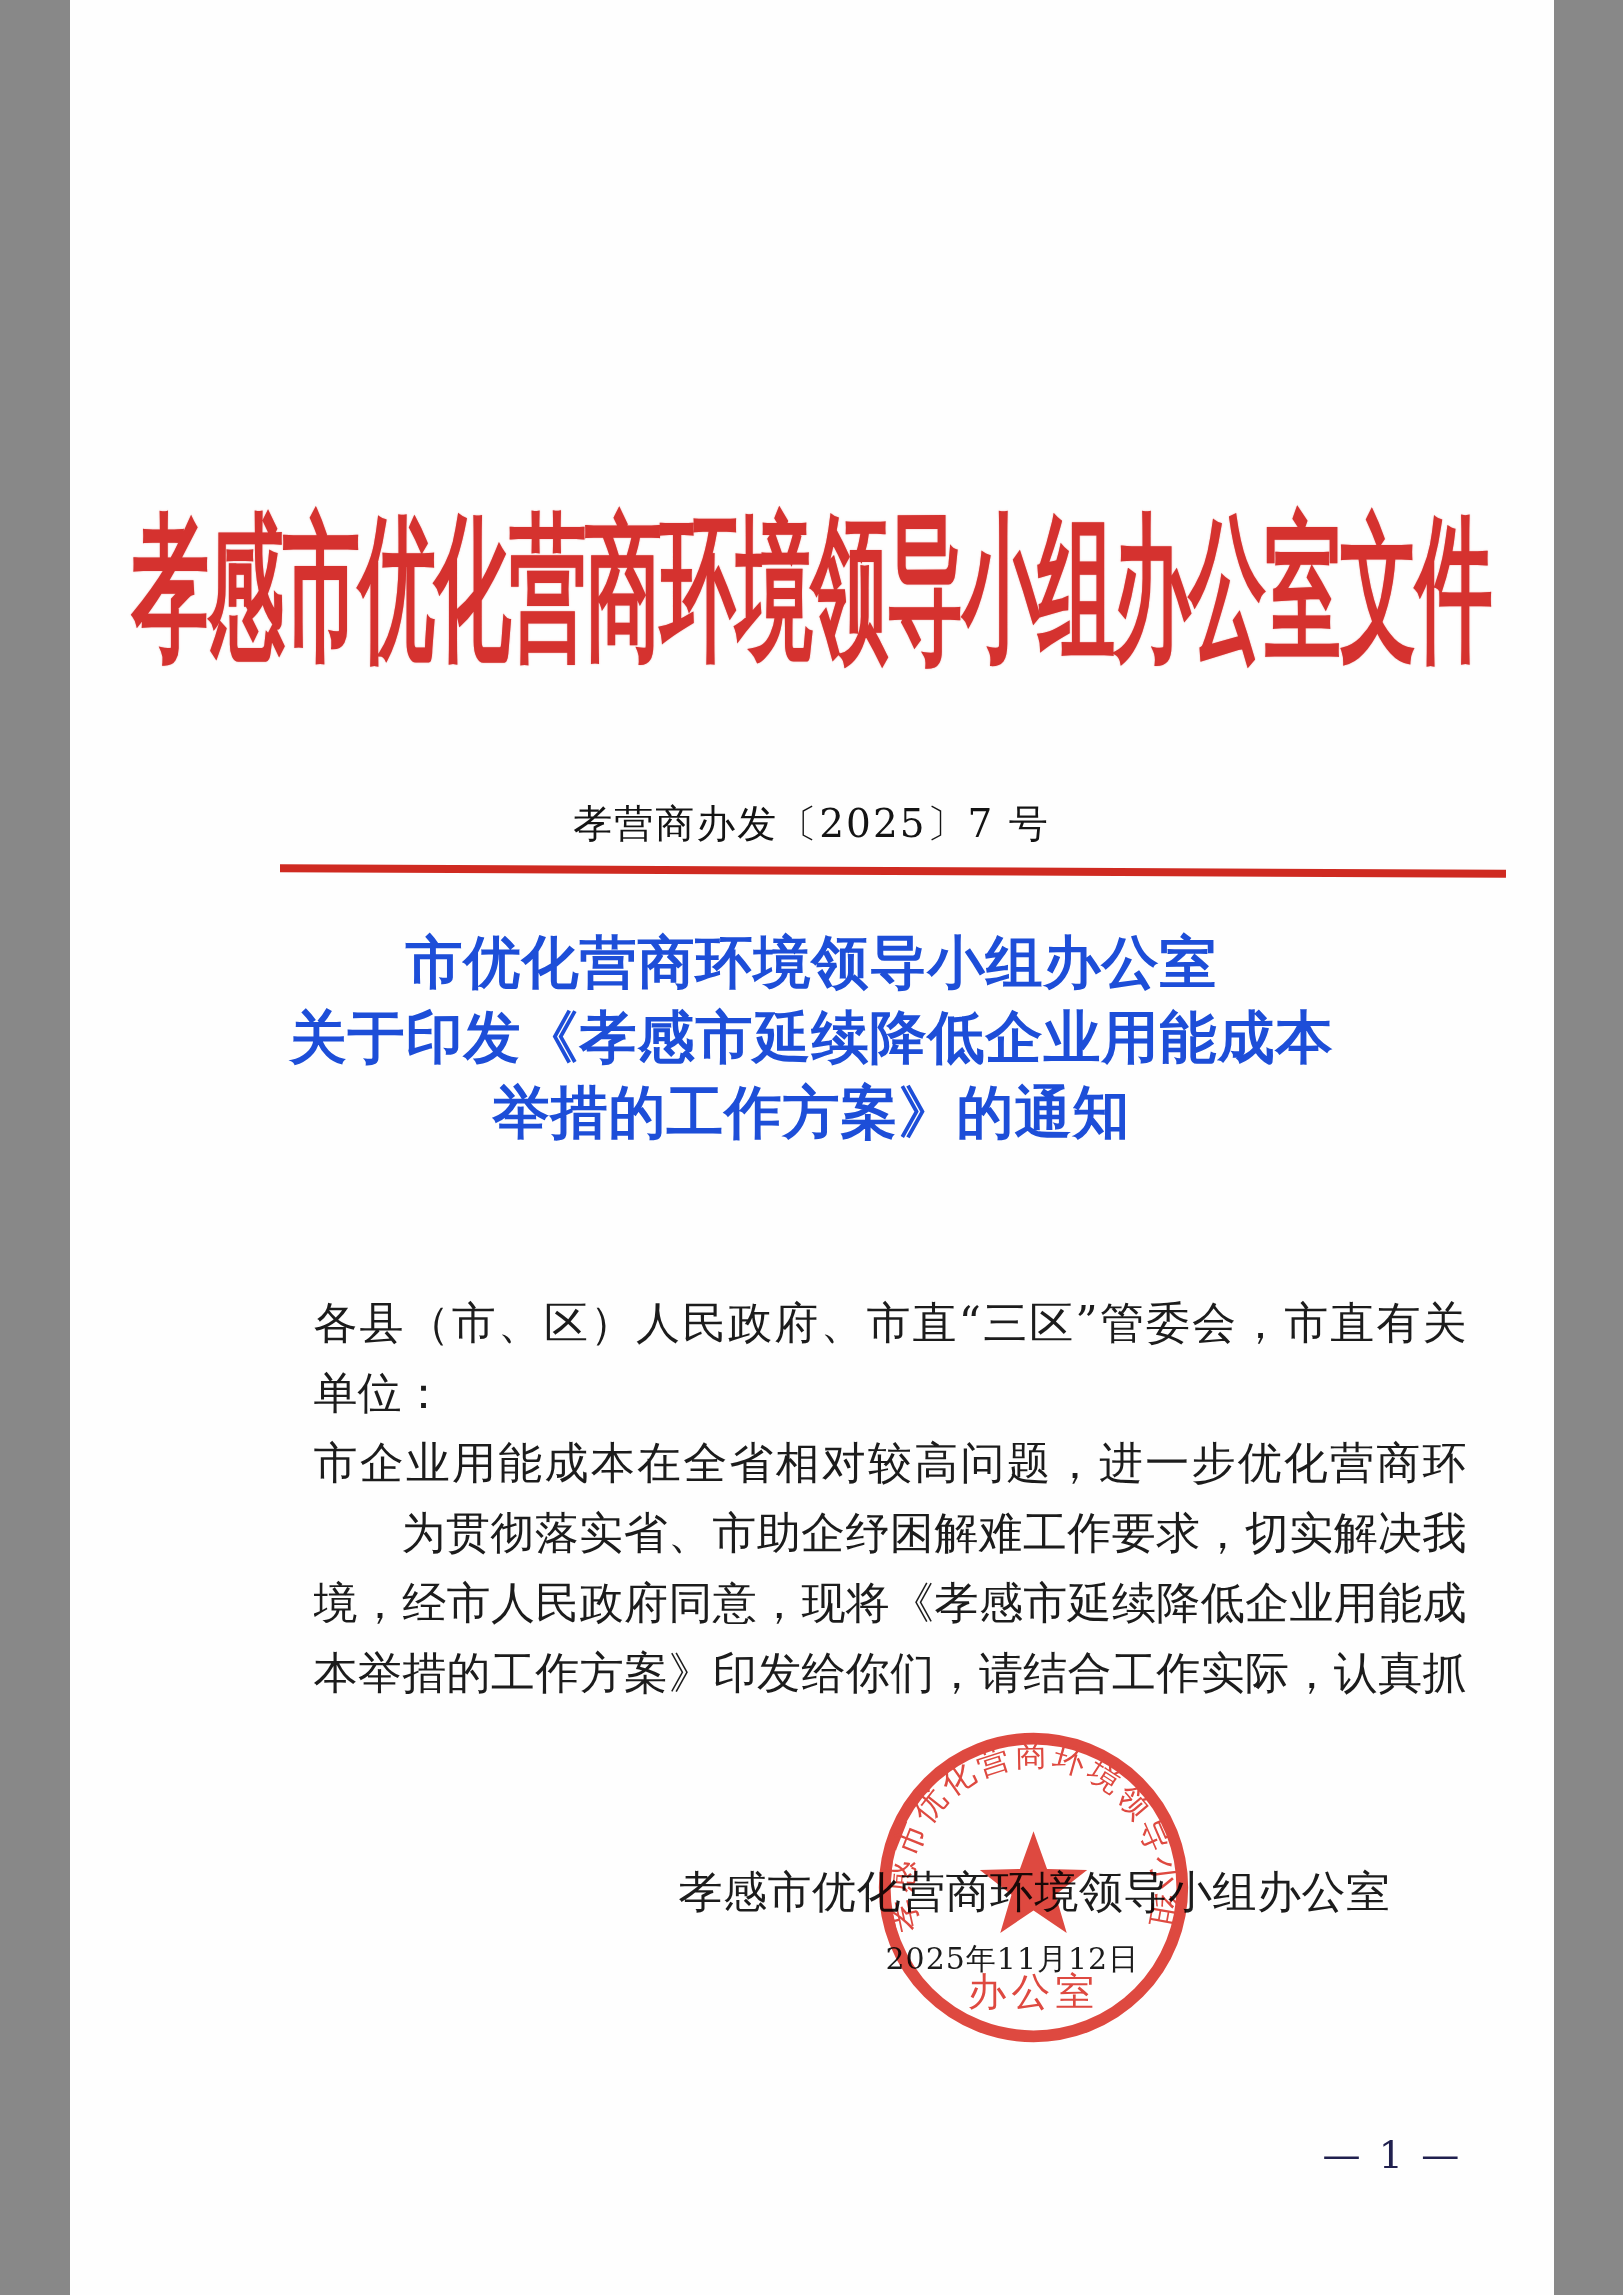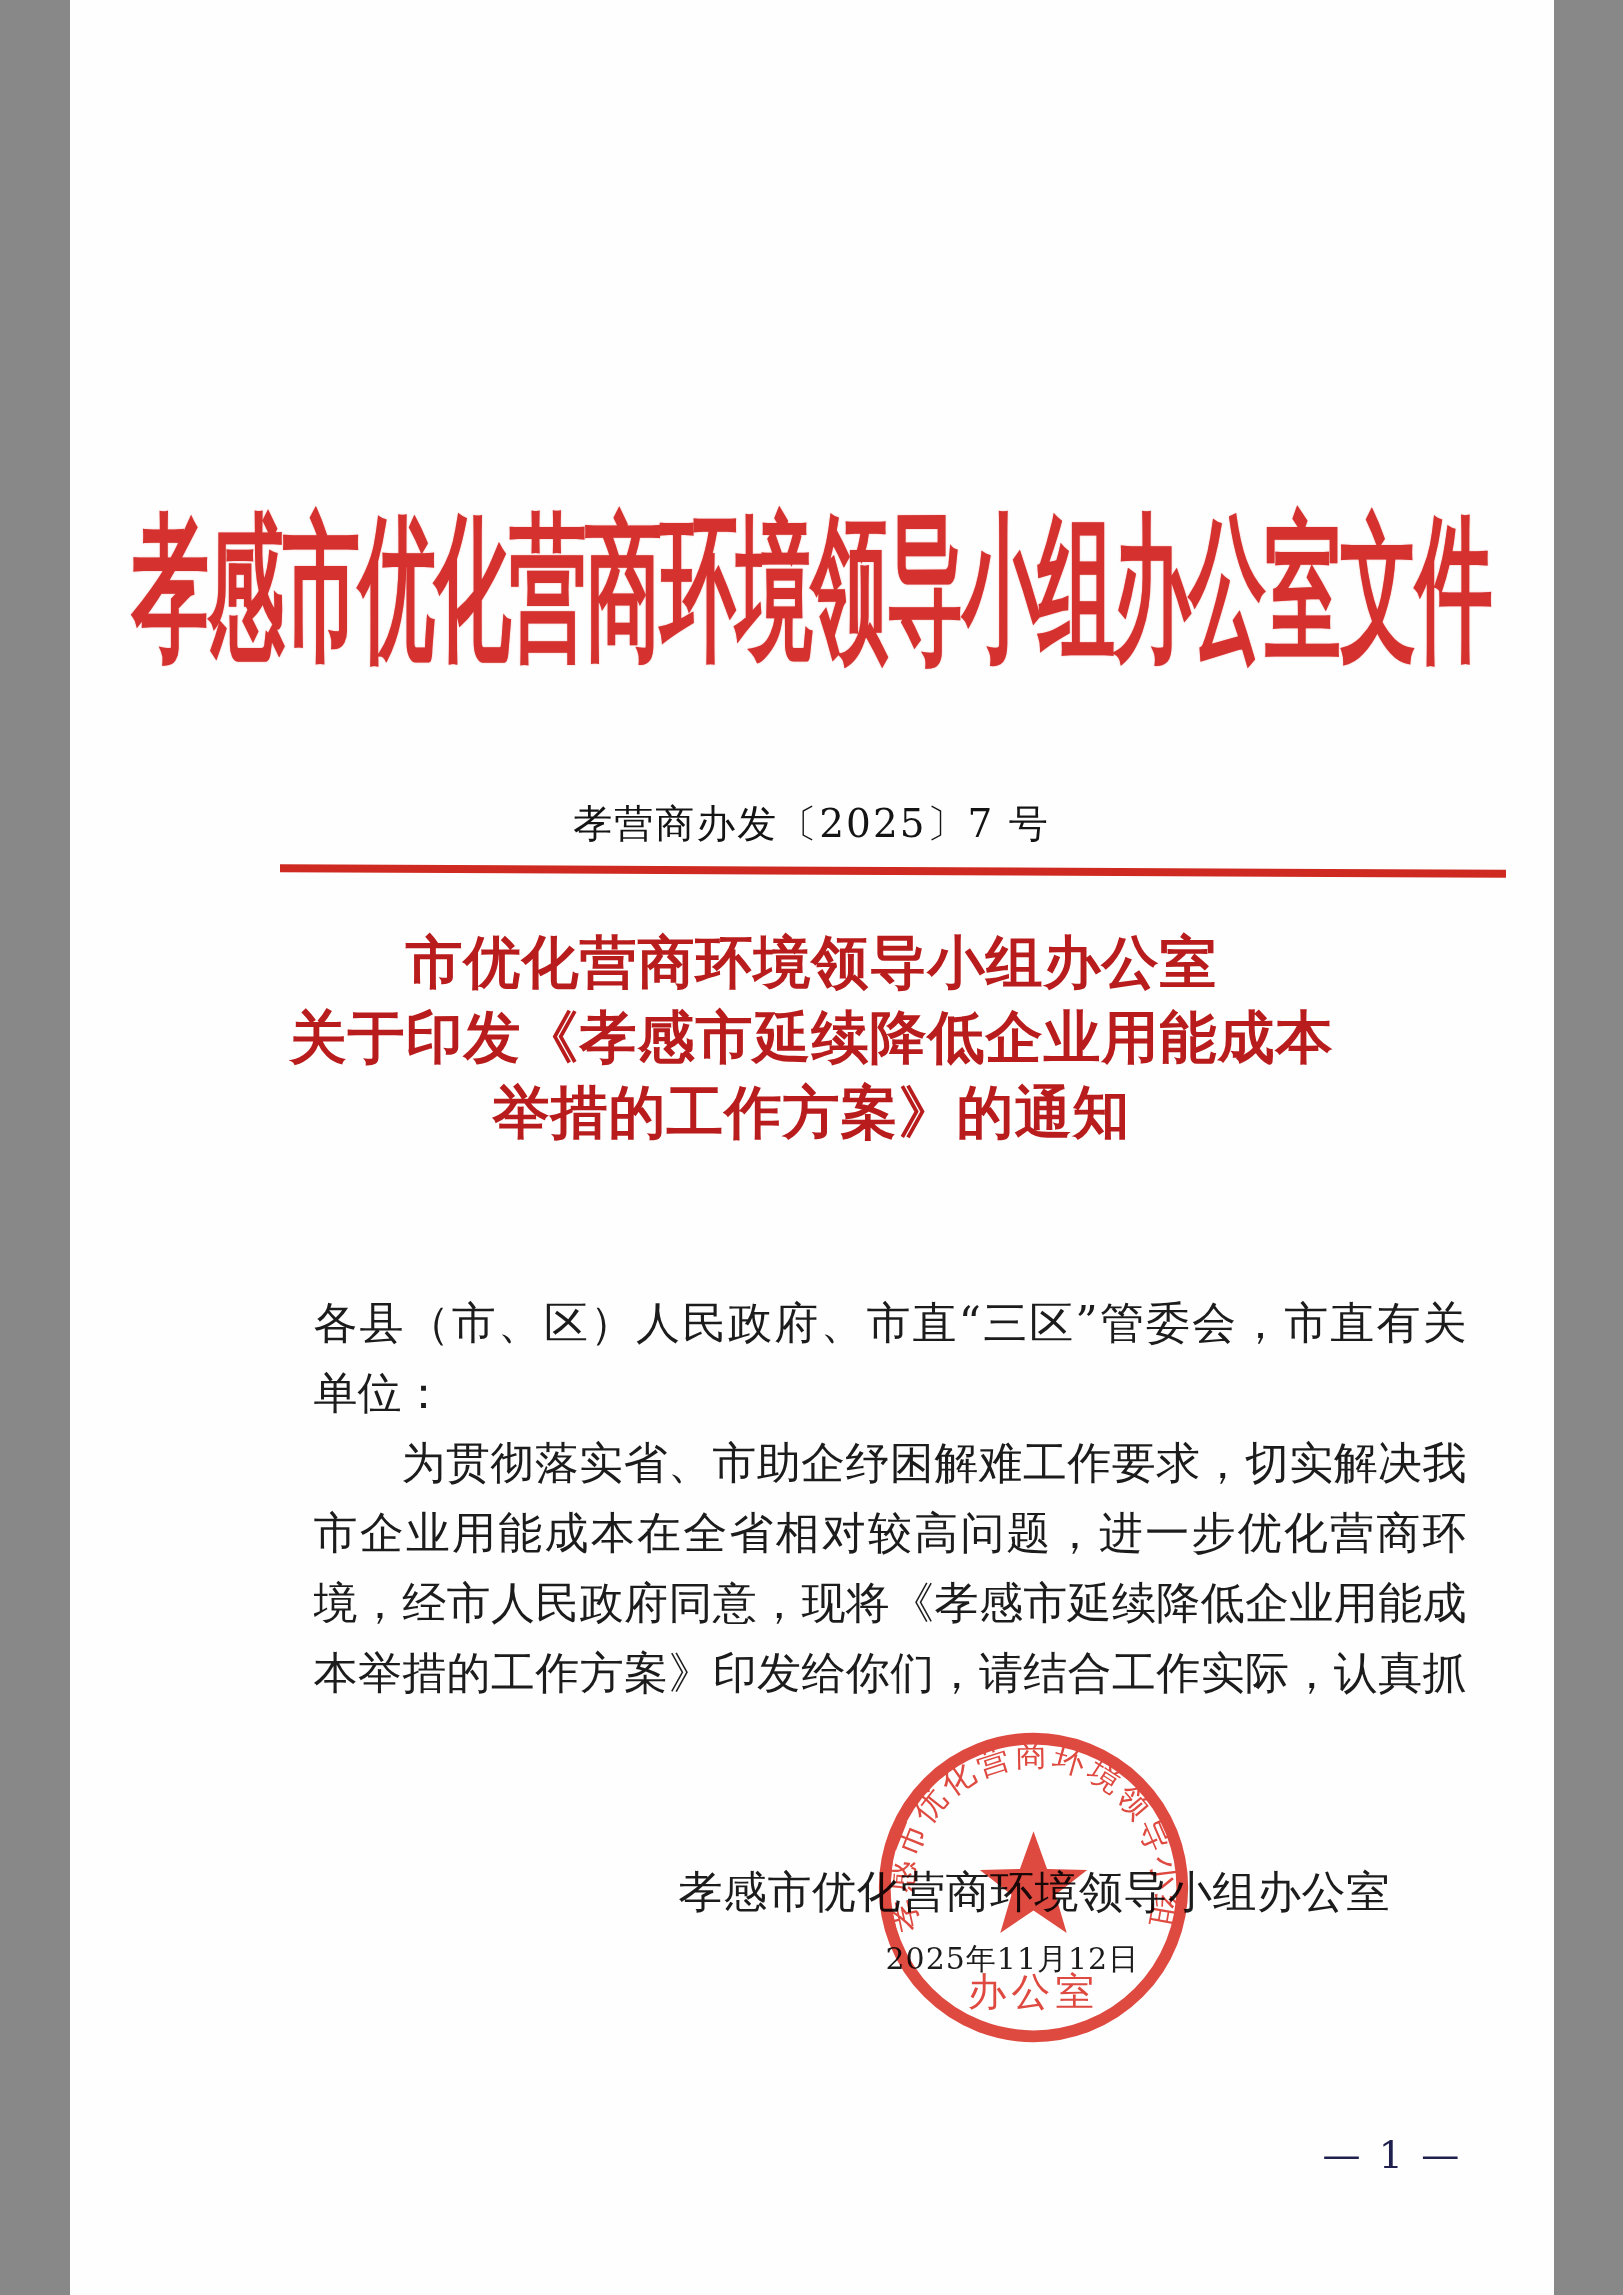--- a/index.html
+++ b/index.html
@@ -58,21 +58,21 @@
     transform: rotate(0.25deg);
   }
 
   
   .doc-title {
     position: absolute;
     top: 924px;
     left: 0;
     width: 100%;
     text-align: center;
-    color: #b91c1c;
+    color: #1d4ed8;
     font-weight: 900;
     font-size: 57px;
     line-height: 75px;
     letter-spacing: 1px;
     white-space: nowrap;
   }
 
   
   .body-text {
     position: absolute;
@@ -151,22 +151,22 @@
 
   <div class="doc-title">
     <div>市优化营商环境领导小组办公室</div>
     <div>关于印发《孝感市延续降低企业用能成本</div>
     <div>举措的工作方案》的通知</div>
   </div>
 
   <div class="body-text">
     <div class="line j">各县（市、区）人民政府、市直“三区”管委会，市直有关</div>
     <div class="line">单位：</div>
+    <div class="line j">市企业用能成本在全省相对较高问题，进一步优化营商环</div>
     <div class="line j indent">为贯彻落实省、市助企纾困解难工作要求，切实解决我</div>
-    <div class="line j">市企业用能成本在全省相对较高问题，进一步优化营商环</div>
     <div class="line j">境，经市人民政府同意，现将《孝感市延续降低企业用能成</div>
     <div class="line j">本举措的工作方案》印发给你们，请结合工作实际，认真抓</div>
   </div>
 
   <div class="signature-org">孝感市优化营商环境领导小组办公室</div>
 
   <div class="signature-date">2025年11月12日</div>
 
   <svg class="seal" viewBox="0 0 620 620" xmlns="http://www.w3.org/2000/svg">
     <defs>

